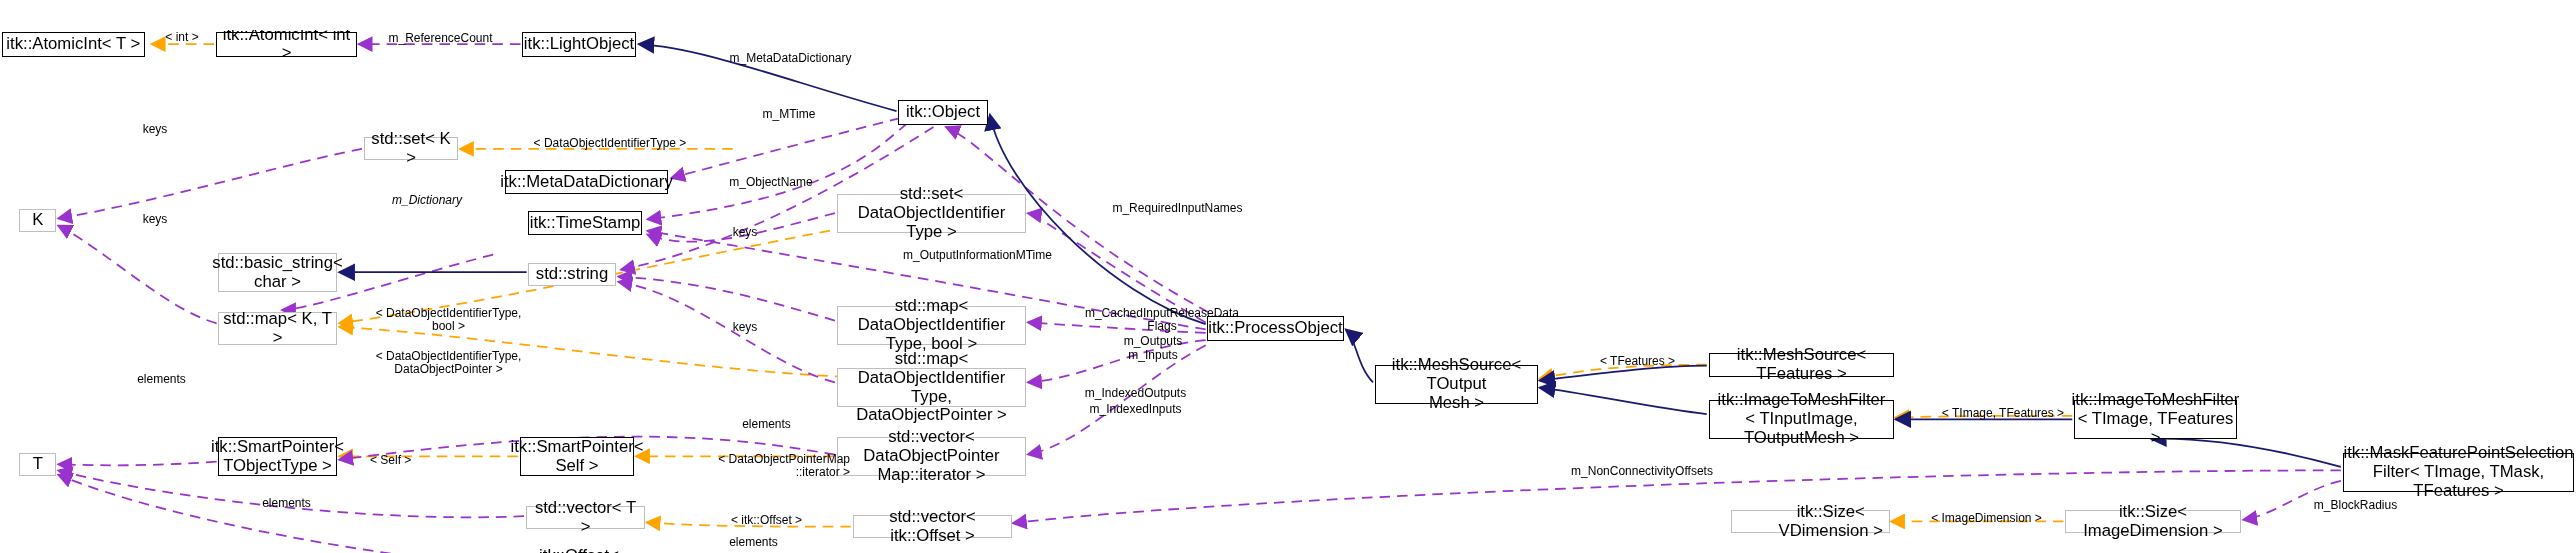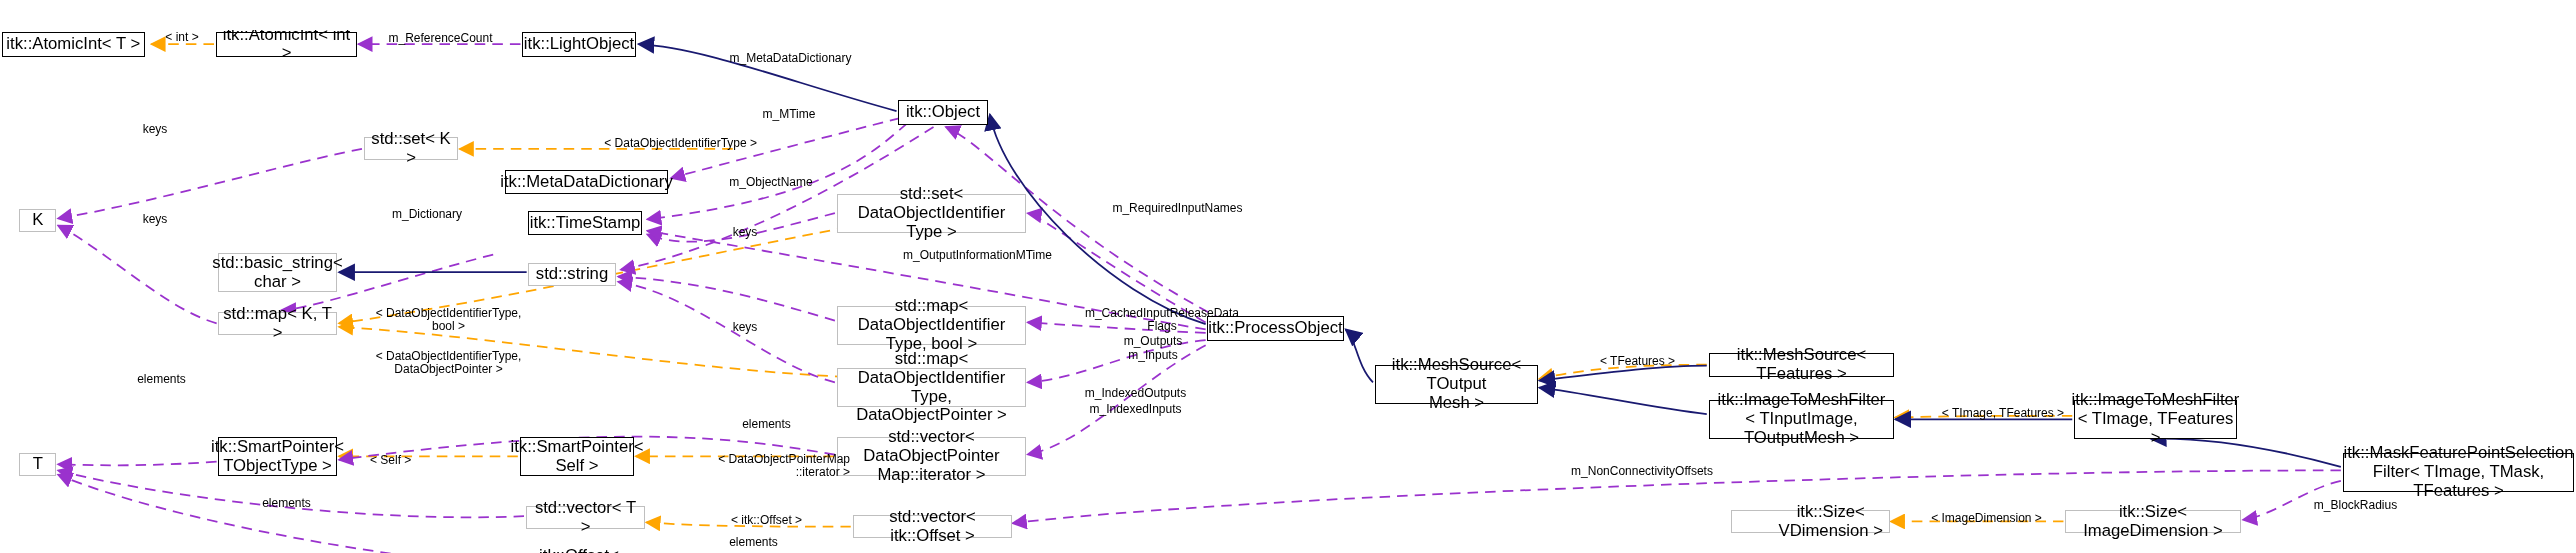--- a/index.html
+++ b/index.html
@@ -106,21 +106,21 @@
       <div class="node solid" style="left: 898px; top: 70px; width: 90px; height: 25px;">itk::Object</div>
       <div class="node light" style="left: 364px; top: 107px; width: 94px; height: 23px;">std::set&lt; K &gt;</div>
       <div class="node solid" style="left: 505px; top: 140px; width: 163px; height: 24px;">itk::MetaDataDictionary</div>
       <div class="node light" style="left: 19.4px; top: 179px; width: 37px; height: 23px;">K</div>
       <div class="node solid" style="left: 528px; top: 181px; width: 114px; height: 24px;">itk::TimeStamp</div>
       <div class="node light" style="left: 837px; top: 164px; width: 189px; height: 39px;">std::set&lt; DataObjectIdentifier
 Type &gt;</div>
       <div class="node light" style="left: 218px; top: 223px; width: 119px; height: 39px;">std::basic_string&lt;
 char &gt;</div>
       <div class="node light" style="left: 528px; top: 233px; width: 88px; height: 23px;">std::string</div>
-      <div class="node light" style="left: 218px; top: 282px; width: 119px; height: 23px;">std::map&lt; K, T &gt;</div>
+      <div class="node light" style="left: 218px; top: 282px; width: 119px; height: 33px;">std::map&lt; K, T &gt;</div>
       <div class="node light" style="left: 837px; top: 276px; width: 189px; height: 39px;">std::map&lt; DataObjectIdentifier
 Type, bool &gt;</div>
       <div class="node solid" style="left: 1207px; top: 286px; width: 137px; height: 25px;">itk::ProcessObject</div>
       <div class="node light" style="left: 837px; top: 338px; width: 189px; height: 39px;">std::map&lt; DataObjectIdentifier
 Type, DataObjectPointer &gt;</div>
       <div class="node solid" style="left: 1375px; top: 335px; width: 163px; height: 39px;">itk::MeshSource&lt; TOutput
 Mesh &gt;</div>
       <div class="node solid" style="left: 1709px; top: 323px; width: 185px; height: 24px;">itk::MeshSource&lt; TFeatures &gt;</div>
       <div class="node solid" style="left: 218px; top: 407px; width: 119px; height: 39px;">itk::SmartPointer&lt;
 TObjectType &gt;</div>
@@ -139,23 +139,23 @@
       <div class="node light" style="left: 853px; top: 485px; width: 159px; height: 23px;">std::vector&lt; itk::Offset &gt;</div>
       <div class="node light" style="left: 1731px; top: 480px; width: 159px; height: 23px; padding-left: 44px;">itk::Size&lt; VDimension &gt;</div>
       <div class="node light" style="left: 2065px; top: 480px; width: 176px; height: 23px;">itk::Size&lt; ImageDimension &gt;</div>
       <div class="node light" style="left: 480px; top: 524px; width: 198px; height: 23px;">itk::Offset&lt; VOffsetDimension &gt;</div>
     </div>
   <div id="labels-layer">
       <div class="edge-label" style="left: 151px; top: 0.9px; width: 62px; text-align: center;">&lt; int &gt;</div>
       <div class="edge-label" style="left: 361px; top: 1.8px; width: 159px; text-align: center;">m_ReferenceCount</div>
       <div class="edge-label" style="left: 696px; top: 22px; width: 189px; text-align: center;">m_MetaDataDictionary</div>
       <div class="edge-label" style="left: 745px; top: 78px; width: 88px; text-align: center;">m_MTime</div>
-      <div class="edge-label" style="left: 519px; top: 107px; width: 238px; text-align: right;">&lt; DataObjectIdentifierType &gt;</div>
+      <div class="edge-label" style="left: 491px; top: 107px; width: 238px; text-align: center;">&lt; DataObjectIdentifierType &gt;</div>
       <div class="edge-label" style="left: 132px; top: 93px; width: 46px; text-align: center;">keys</div>
-      <div class="edge-label" style="left: 370px; top: 178px; width: 114px; text-align: center;">m_Dictionary</div>
+      <div class="edge-label" style="left: 370px; top: 164px; width: 114px; text-align: center; font-style: italic;">m_Dictionary</div>
       <div class="edge-label" style="left: 705px; top: 146px; width: 132px; text-align: center;">m_ObjectName</div>
       <div class="edge-label" style="left: 1076px; top: 172px; width: 203px; text-align: center;">m_RequiredInputNames</div>
       <div class="edge-label" style="left: 132px; top: 183px; width: 46px; text-align: center;">keys</div>
       <div class="edge-label" style="left: 722px; top: 196px; width: 46px; text-align: center;">keys</div>
       <div class="edge-label" style="left: 863px; top: 219px; width: 229px; text-align: center;">m_OutputInformationMTime</div>
       <div class="edge-label" style="left: 722px; top: 291px; width: 46px; text-align: center;">keys</div>
       <div class="edge-label" style="left: 1052px; top: 277px; width: 220px; text-align: center;">m_CachedInputReleaseData
 Flags</div>
       <div class="edge-label" style="left: 343px; top: 277px; width: 211px; text-align: center;">&lt; DataObjectIdentifierType,
 bool &gt;</div>

